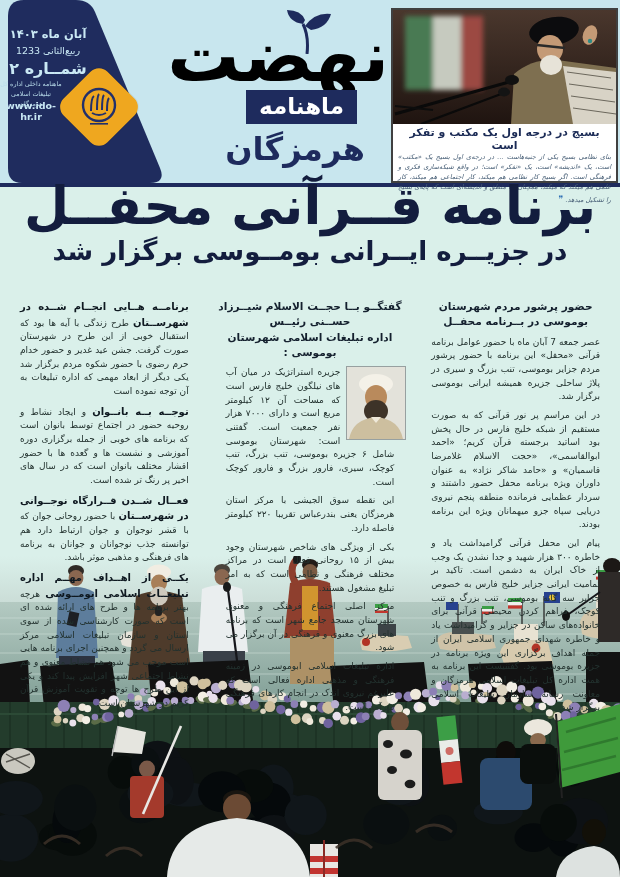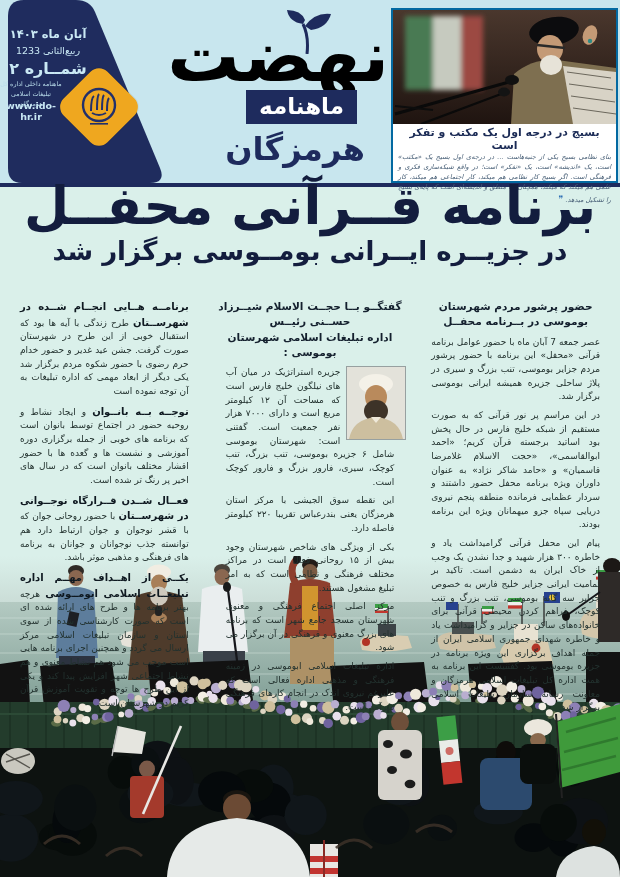--- a/index.html
+++ b/index.html
@@ -25,21 +25,21 @@
   }
   .logo-inner{transform:rotate(-45deg);width:46px;height:46px;}
   .title-group{position:absolute;left:175px;top:4px;width:218px;height:176px;direction:rtl;}
   .calli{position:absolute;right:4px;top:16px;font-size:72px;line-height:1;font-weight:bold;color:#000000;letter-spacing:-2px;}
   .sprig{position:absolute;right:58px;top:-2px;}
   .title-badge{position:absolute;right:36px;top:86px;background:#1e2b5d;color:#ffffff;
     font-size:23px;font-weight:bold;padding:3px 13px 5px;z-index:2;}
   .title-region{position:absolute;right:28px;top:126px;color:#1e2b5d;font-size:32px;font-weight:bold;z-index:2;}
   
   .leader-box{position:absolute;left:391px;top:8px;width:227px;height:175px;
-    background:#ffffff;border:2px solid #0369a1;box-sizing:border-box;z-index:2;}
+    background:#ffffff;border:2px solid #404040;box-sizing:border-box;z-index:2;}
   .leader-photo{display:block;width:100%;height:114px;}
   .leader-headline{font-size:11px;font-weight:bold;color:#1a2a55;text-align:center;
     direction:rtl;padding:2px 4px 1px;}
   .leader-quote{font-size:6.6px;line-height:1.5;color:#4a6178;text-align:justify;
     direction:rtl;padding:0 5px 3px;font-style:italic;}
   .quote-mark{color:#2e6fb5;font-weight:bold;font-size:9px;}
   
   .rule{position:absolute;top:183px;left:0;width:620px;height:4px;background:#1e2b5d;}
   
   .headline{position:absolute;top:177px;left:0;width:620px;text-align:center;direction:rtl;color:#131d3e;z-index:2;}

